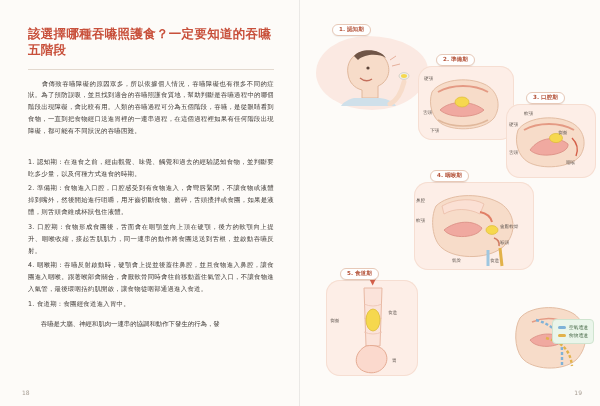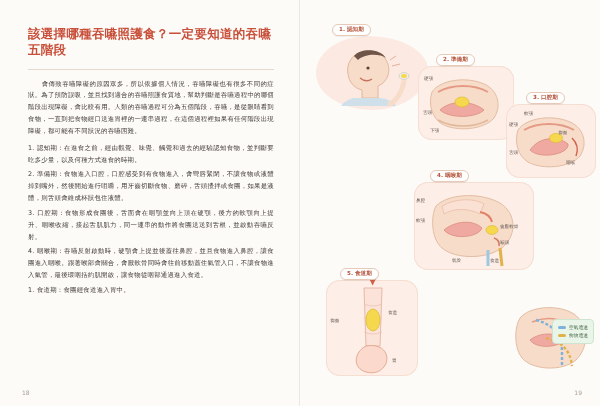--- a/index.html
+++ b/index.html
@@ -24,21 +24,21 @@
   
   h1.title{
     font-size:12.5px;color:#c8503b;margin:0 0 10px 0;font-weight:bold;
     letter-spacing:.3px;line-height:1.3;
   }
   .rule{height:1px;background:#e3d9cf;margin:0 0 9px 0;}
   .body-text{
     font-size:6.4px;line-height:1.85;color:#3f3a36;text-align:justify;
     letter-spacing:.25px;
   }
-  .body-text p{margin:0 0 5px 0;}
+  .body-text p{margin:0 0 19px 0;}
   ol.steps{margin:0;padding:0 0 0 0;list-style:none;}
   ol.steps li{
     font-size:6.4px;line-height:1.85;color:#3f3a36;text-align:justify;
     margin:0 0 3px 0;letter-spacing:.25px;
   }
   .closing{margin-top:8px;font-size:6.4px;line-height:1.85;color:#3f3a36;text-align:justify;}
   .folio{position:absolute;bottom:10px;font-size:6px;color:#a79d93;}
   .folio-left{left:22px;}
   .folio-right{right:18px;}
 
@@ -84,20 +84,21 @@
     </div>
 
     <ol class="steps">
       <li>1. 認知期：在進食之前，經由觀覺、味覺、觸覺和過去的經驗認知食物，並判斷要吃多少量，以及何種方式進食的時期。</li>
       <li>2. 準備期：食物進入口腔，口腔感受到有食物進入，會彎唇緊閉，不讓食物或液體掉到嘴外，然後開始進行咀嚼，用牙齒切斷食物、磨碎，舌頭攪拌或食團，如果是液體，則舌頭會維成杯狀包住液體。</li>
       <li>3. 口腔期：食物形成食團後，舌面會在咽顎並向上頂在硬顎，後方的軟顎向上提升、咽喉收縮，接起舌肌肌力，同一連串的動作將食團送送到舌根，並啟動吞嚥反射。</li>
       <li>4. 咽喉期：吞嚥反射啟動時，硬顎會上提並後蓋往鼻腔，並且食物進入鼻腔，讓食團進入咽喉。跟著喉部會關合，會厭軟骨同時會往前移動蓋住氣管入口，不讓食物進入氣管，最後環咽括約肌開啟，讓食物從咽部通過進入食道。</li>
       <li>1. 食道期：食團經食道進入胃中。</li>
     </ol>
 
+    <div class="closing">　　吞嚥是大腦、神經和肌肉一連串的協調和動作下發生的行為，發</div>
 
     <div class="folio folio-left">18</div>
   </div>
 
   <div class="gutter"></div>
 
   <div class="page page-right">
     <div class="diagram">
 
       <div class="callout" style="left:22px;top:6px;">1. 認知期</div>

